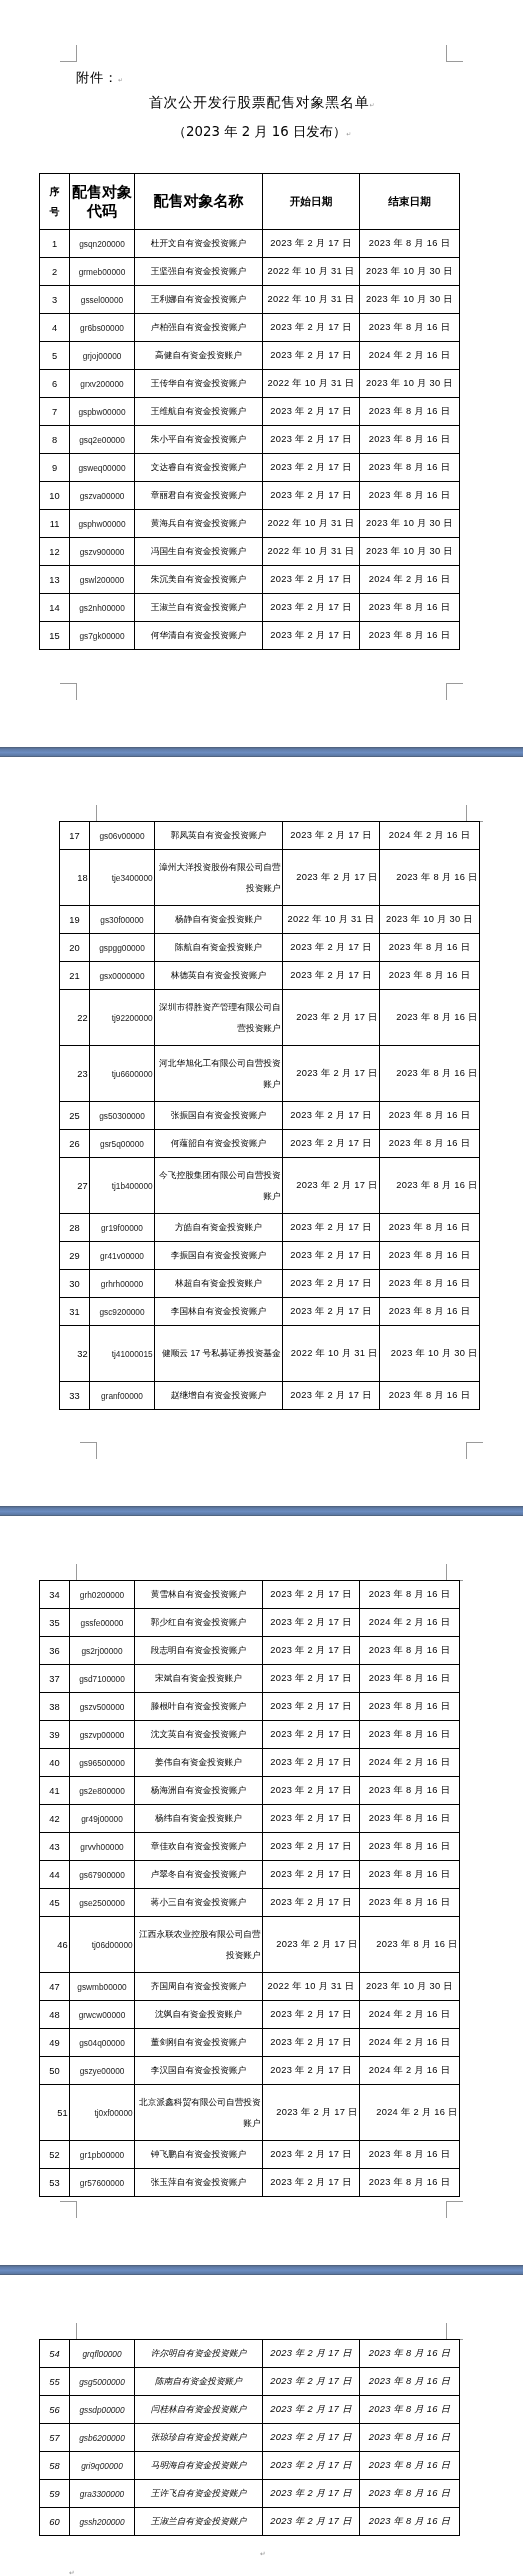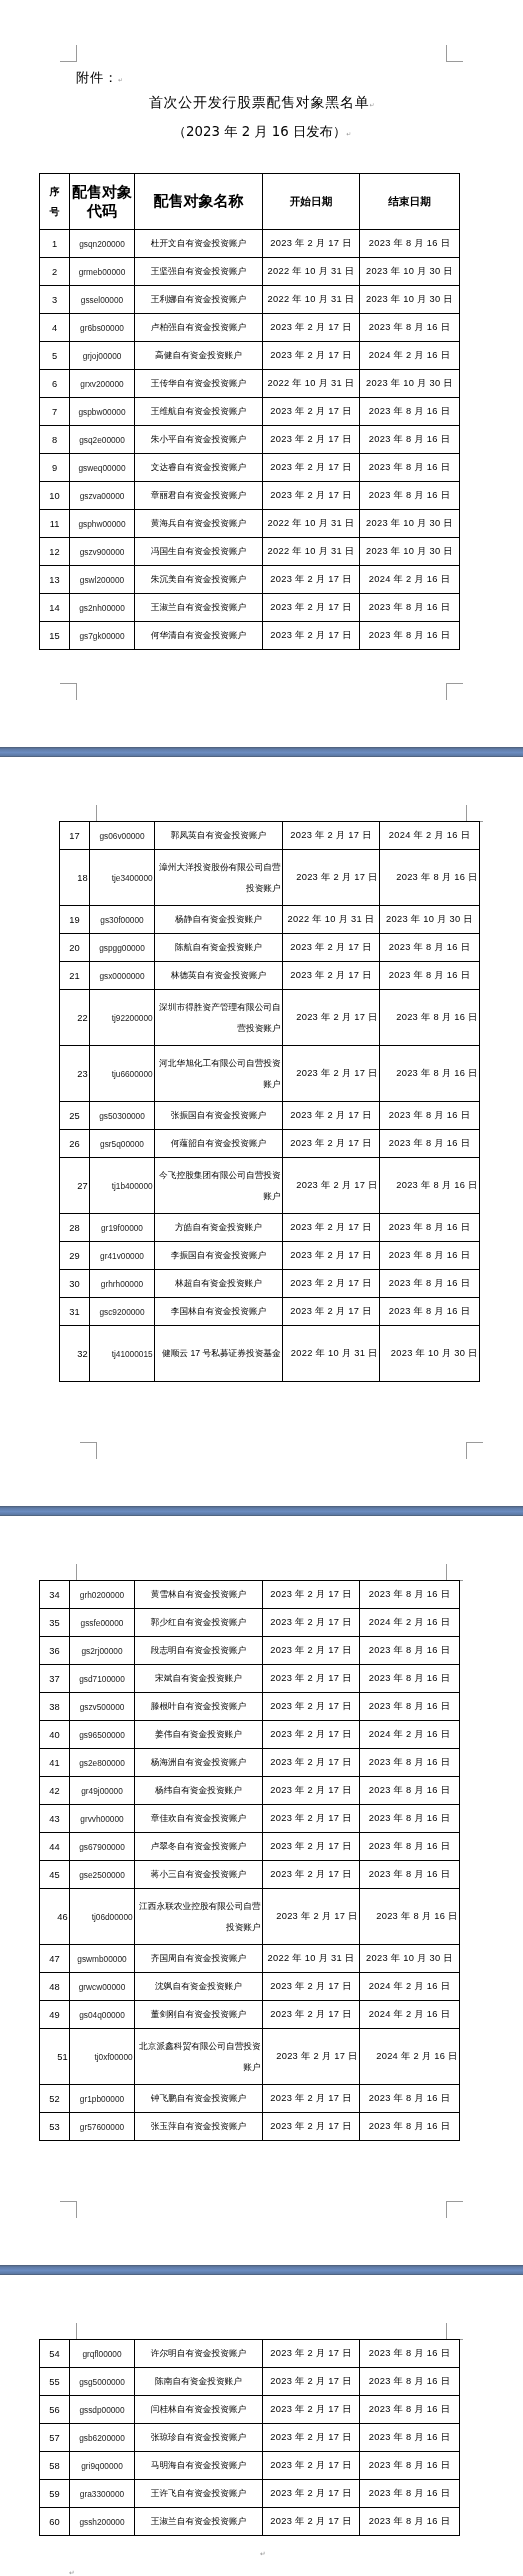--- a/index.html
+++ b/index.html
@@ -280,20 +280,27 @@
           <td class="date">2023 年 2 月 17 日</td>
           <td class="date">2023 年 8 月 16 日</td>
         </tr>
         <tr class="dbl">
           <td class="seq">32</td>
           <td class="code">tj41000015</td>
           <td class="name">健顺云 17 号私募证券投资基金</td>
           <td class="date">2022 年 10 月 31 日</td>
           <td class="date">2023 年 10 月 30 日</td>
         </tr>
+        <tr>
+          <td class="seq">33</td>
+          <td class="code">granf00000</td>
+          <td class="name">赵继增自有资金投资账户</td>
+          <td class="date">2023 年 2 月 17 日</td>
+          <td class="date">2023 年 8 月 16 日</td>
+        </tr>
       </tbody>
   </table>
   <div class="corner bl" style="left:60px;top:685px;"></div>
   <div class="corner br" style="left:446px;top:685px;"></div>
 </div>
 <div class="band" style="top:1506px;"></div>
 
 <div class="page" style="top:1516px;height:749px;">
   <div class="corner tl" style="left:60px;top:48px;"></div>
   <div class="corner tr" style="left:446px;top:48px;"></div>
@@ -335,20 +342,27 @@
           <td class="date">2023 年 8 月 16 日</td>
         </tr>
         <tr>
           <td class="seq">38</td>
           <td class="code">gszv500000</td>
           <td class="name">滕根叶自有资金投资账户</td>
           <td class="date">2023 年 2 月 17 日</td>
           <td class="date">2023 年 8 月 16 日</td>
         </tr>
         <tr>
+          <td class="seq">39</td>
+          <td class="code">gszvp00000</td>
+          <td class="name">沈文英自有资金投资账户</td>
+          <td class="date">2023 年 2 月 17 日</td>
+          <td class="date">2023 年 8 月 16 日</td>
+        </tr>
+        <tr>
           <td class="seq">40</td>
           <td class="code">gs96500000</td>
           <td class="name">姜伟自有资金投资账户</td>
           <td class="date">2023 年 2 月 17 日</td>
           <td class="date">2024 年 2 月 16 日</td>
         </tr>
         <tr>
           <td class="seq">41</td>
           <td class="code">gs2e800000</td>
           <td class="name">杨海洲自有资金投资账户</td>
@@ -401,20 +415,27 @@
           <td class="seq">48</td>
           <td class="code">grwcw00000</td>
           <td class="name">沈飒自有资金投资账户</td>
           <td class="date">2023 年 2 月 17 日</td>
           <td class="date">2024 年 2 月 16 日</td>
         </tr>
         <tr>
           <td class="seq">49</td>
           <td class="code">gs04q00000</td>
           <td class="name">董剑刚自有资金投资账户</td>
+          <td class="date">2023 年 2 月 17 日</td>
+          <td class="date">2024 年 2 月 16 日</td>
+        </tr>
+        <tr>
+          <td class="seq">50</td>
+          <td class="code">gszye00000</td>
+          <td class="name">李汉国自有资金投资账户</td>
           <td class="date">2023 年 2 月 17 日</td>
           <td class="date">2024 年 2 月 16 日</td>
         </tr>
         <tr class="dbl">
           <td class="seq">51</td>
           <td class="code">tj0xf00000</td>
           <td class="name">北京派鑫科贸有限公司自营投资账户</td>
           <td class="date">2023 年 2 月 17 日</td>
           <td class="date">2024 年 2 月 16 日</td>
         </tr>
@@ -432,21 +453,21 @@
           <td class="date">2023 年 2 月 17 日</td>
           <td class="date">2023 年 8 月 16 日</td>
         </tr>
       </tbody>
   </table>
   <div class="corner bl" style="left:60px;top:685px;"></div>
   <div class="corner br" style="left:446px;top:685px;"></div>
 </div>
 <div class="band" style="top:2265px;"></div>
 
-<div class="page" style="top:2275px;height:301px;">
+<div class="page" style="top:2275px;height:301px;font-style:italic;">
   <div class="corner tl" style="left:60px;top:48px;"></div>
   <div class="corner tr" style="left:446px;top:48px;"></div>
   <table class="bl" style="top:64px;">
     <colgroup>
         <col class="c1">
         <col class="c2">
         <col class="c3">
         <col class="c4">
         <col class="c5">
       </colgroup>

